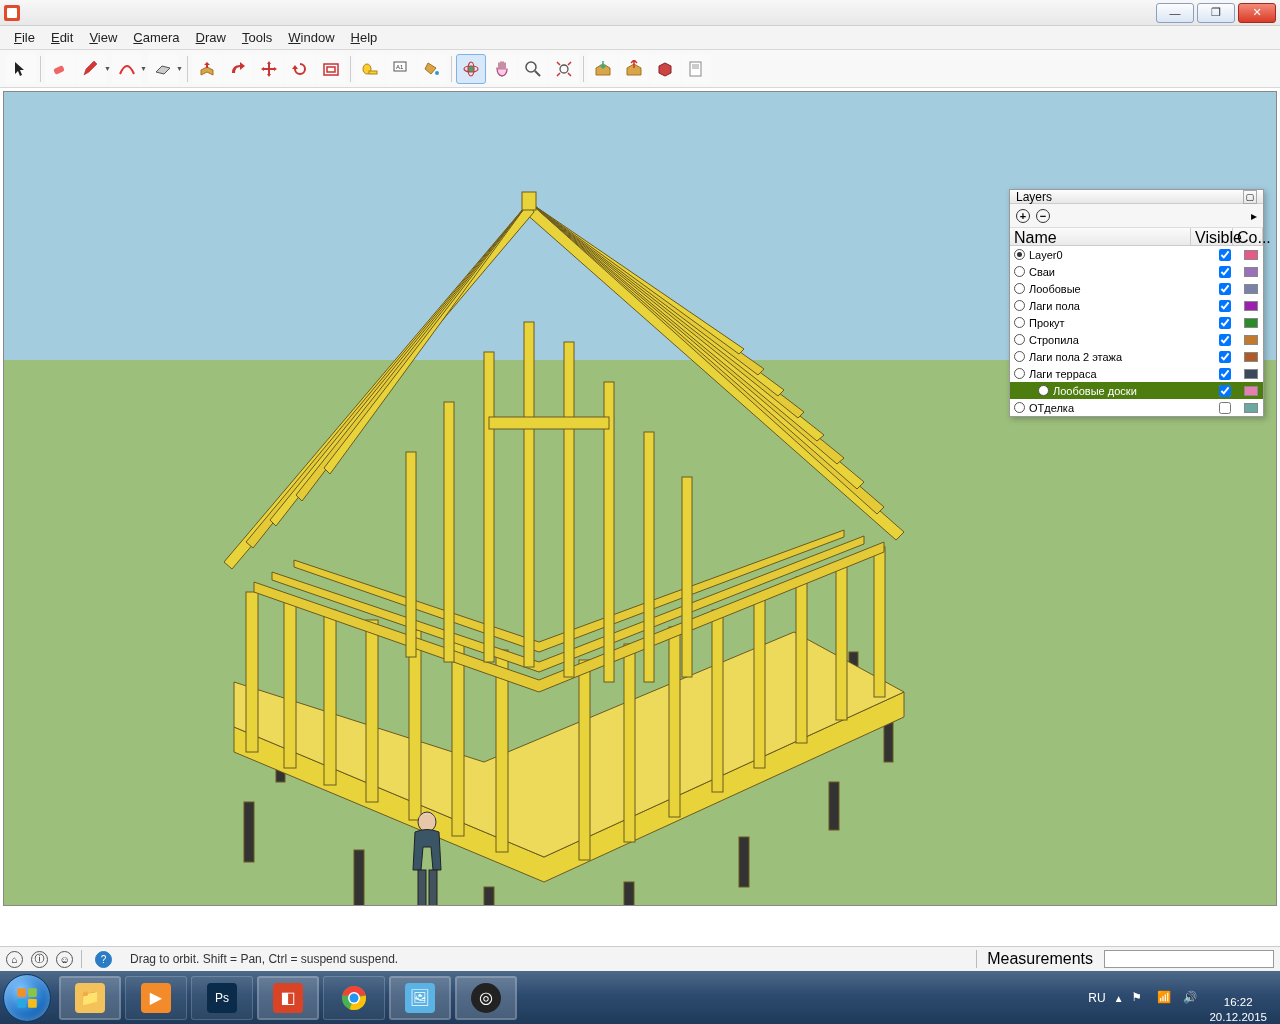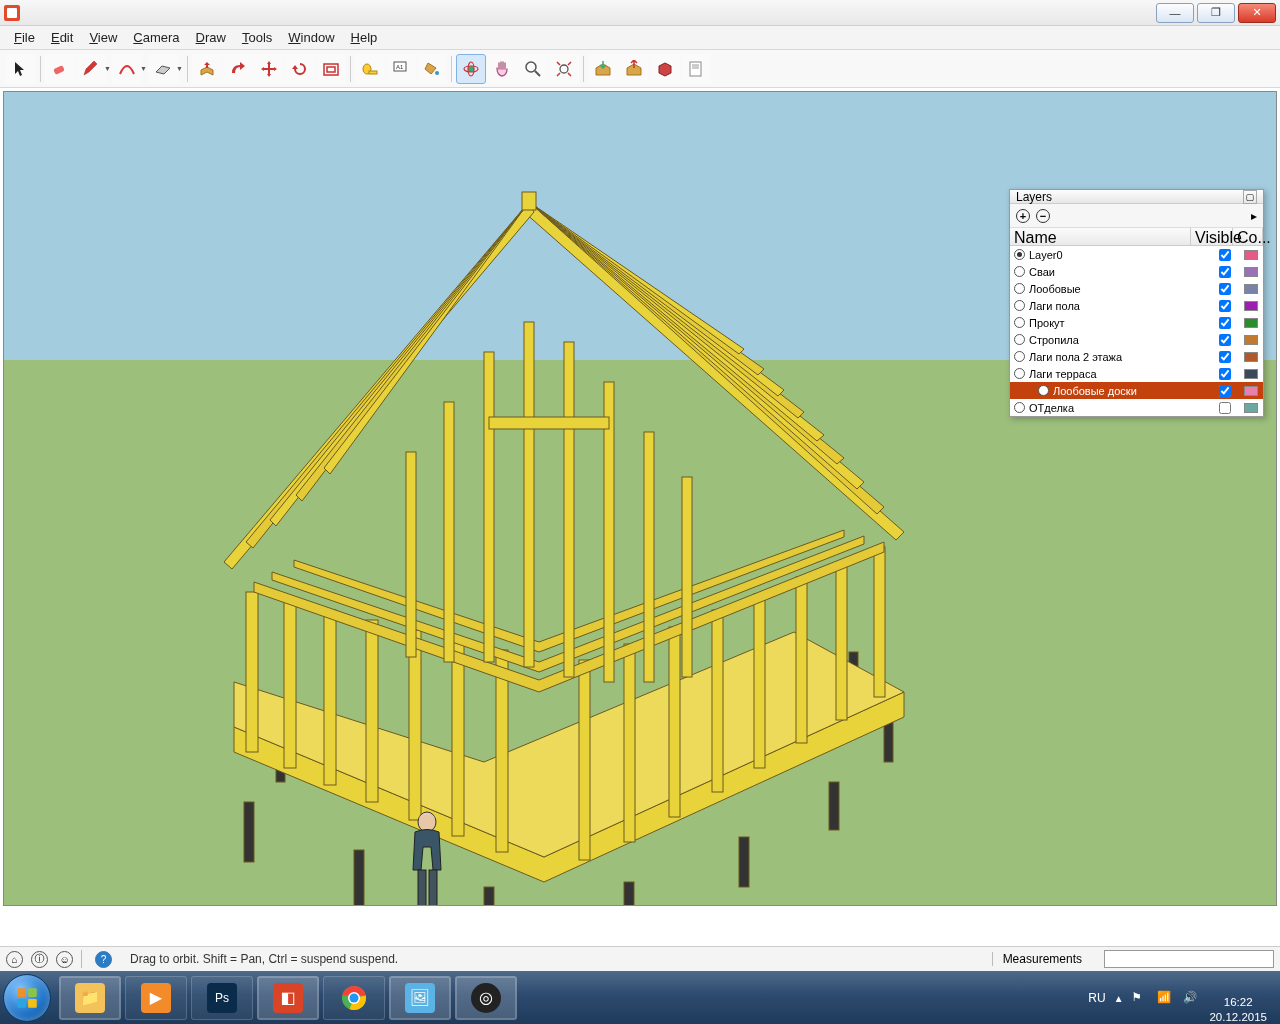--- a/index.html
+++ b/index.html
@@ -39,34 +39,34 @@
 .layers-title .x { width:14px; height:14px; border:1px solid #aaa; display:flex; align-items:center; justify-content:center; font-size:9px;}
 .layers-tools { height:24px; background:#f6f6f6; display:flex; align-items:center; padding:0 6px; gap:6px; border-bottom:1px solid #ddd;}
 .layers-tools .circ { width:14px; height:14px; border:1.5px solid #333; border-radius:50%; display:flex; align-items:center; justify-content:center; font-size:11px; font-weight:bold;}
 .layers-tools .spacer { flex:1;}
 .layers-header { display:flex; height:18px; background:linear-gradient(to bottom,#fbfbfb,#eaeaea); border-bottom:1px solid #ccc;}
 .layers-header div { border-right:1px solid #ccc; padding: 1px 4px; font-size:16px;}
 .lh-name { flex:1;}
 .lh-vis { width:42px;}
 .lh-col { width:30px;}
 .layer-row { display:flex; align-items:center; height:17px; padding: 0 4px; background:#fff;}
-.layer-row.selected { background:#c2410c; color:#fff;padding-left:28px;}
+.layer-row.selected { background:#4d7c0f; color:#fff;padding-left:28px;}
 .layer-row .radio { width:11px; height:11px; border:1px solid #555; border-radius:50%; margin-right:4px; background:#fff; display:flex; align-items:center; justify-content:center;}
 .layer-row .radio.checked::after { content:""; width:5px; height:5px; background:#333; border-radius:50%;}
 .layer-row .lname { flex:1; font-size:11px; white-space:nowrap; overflow:hidden;}
 .layer-row .vis { width:38px; display:flex; justify-content:center;}
 .layer-row .vis input { width:12px; height:12px;}
 .layer-row .swatch { width:14px; height:10px; border:1px solid #888; margin-right:1px;}
 
 
 .statusbar { position:absolute; left:0; right:0; bottom:53px; height:25px; background:#f4f4f4; border-top:1px solid #ccc; display:flex; align-items:center; padding:0 6px; font-size:12px; gap:8px;}
 .statusbar .icon { width:17px; height:17px; border:1.5px solid #555; border-radius:50%; display:flex; align-items:center; justify-content:center; font-size:10px;}
 .statusbar .hint { color:#333; margin-left:10px;}
 .statusbar .spacer { flex:1;}
-.statusbar .meas-label { font-size:12px; margin-right:14px; border-left:1px solid #bbb; padding-left:10px;}
+.statusbar .meas-label { font-size:16px; margin-right:3px; border-left:1px solid #bbb; padding-left:10px;}
 .statusbar .meas-box { width:170px; height:18px; background:#fff; border:1px solid #999;}
 
 
 .taskbar { position:absolute; left:0; right:0; bottom:0; height:53px; background:linear-gradient(to bottom,#4e6a8a 0%,#2d4b6f 45%,#1f3a5a 100%); display:flex; align-items:center; padding:0 3px;}
 .start-orb { width:48px; height:48px; border-radius:50%; background: radial-gradient(circle at 35% 30%, #7fc3ff, #1a6fc4 60%, #0b3f75); border:1px solid #0b3a68; box-shadow: inset 0 0 8px rgba(255,255,255,.4); margin-right:8px; display:flex; align-items:center; justify-content:center;}
 .start-orb svg{ width:26px; height:26px;}
 .task-btn { width:62px; height:44px; border:1px solid rgba(255,255,255,.18); border-radius:3px; margin-right:4px; display:flex; align-items:center; justify-content:center; background:rgba(255,255,255,.05);}
 .task-btn.running { background:rgba(255,255,255,.18); box-shadow:inset 0 0 0 1px rgba(255,255,255,.2);}
 .task-icon { width:30px; height:30px; border-radius:4px; display:flex; align-items:center; justify-content:center; font-size:16px; color:#fff;}
 .tray { margin-left:auto; display:flex; align-items:center; color:#fff; font-size:11.5px; gap:10px; padding-right:10px;}

